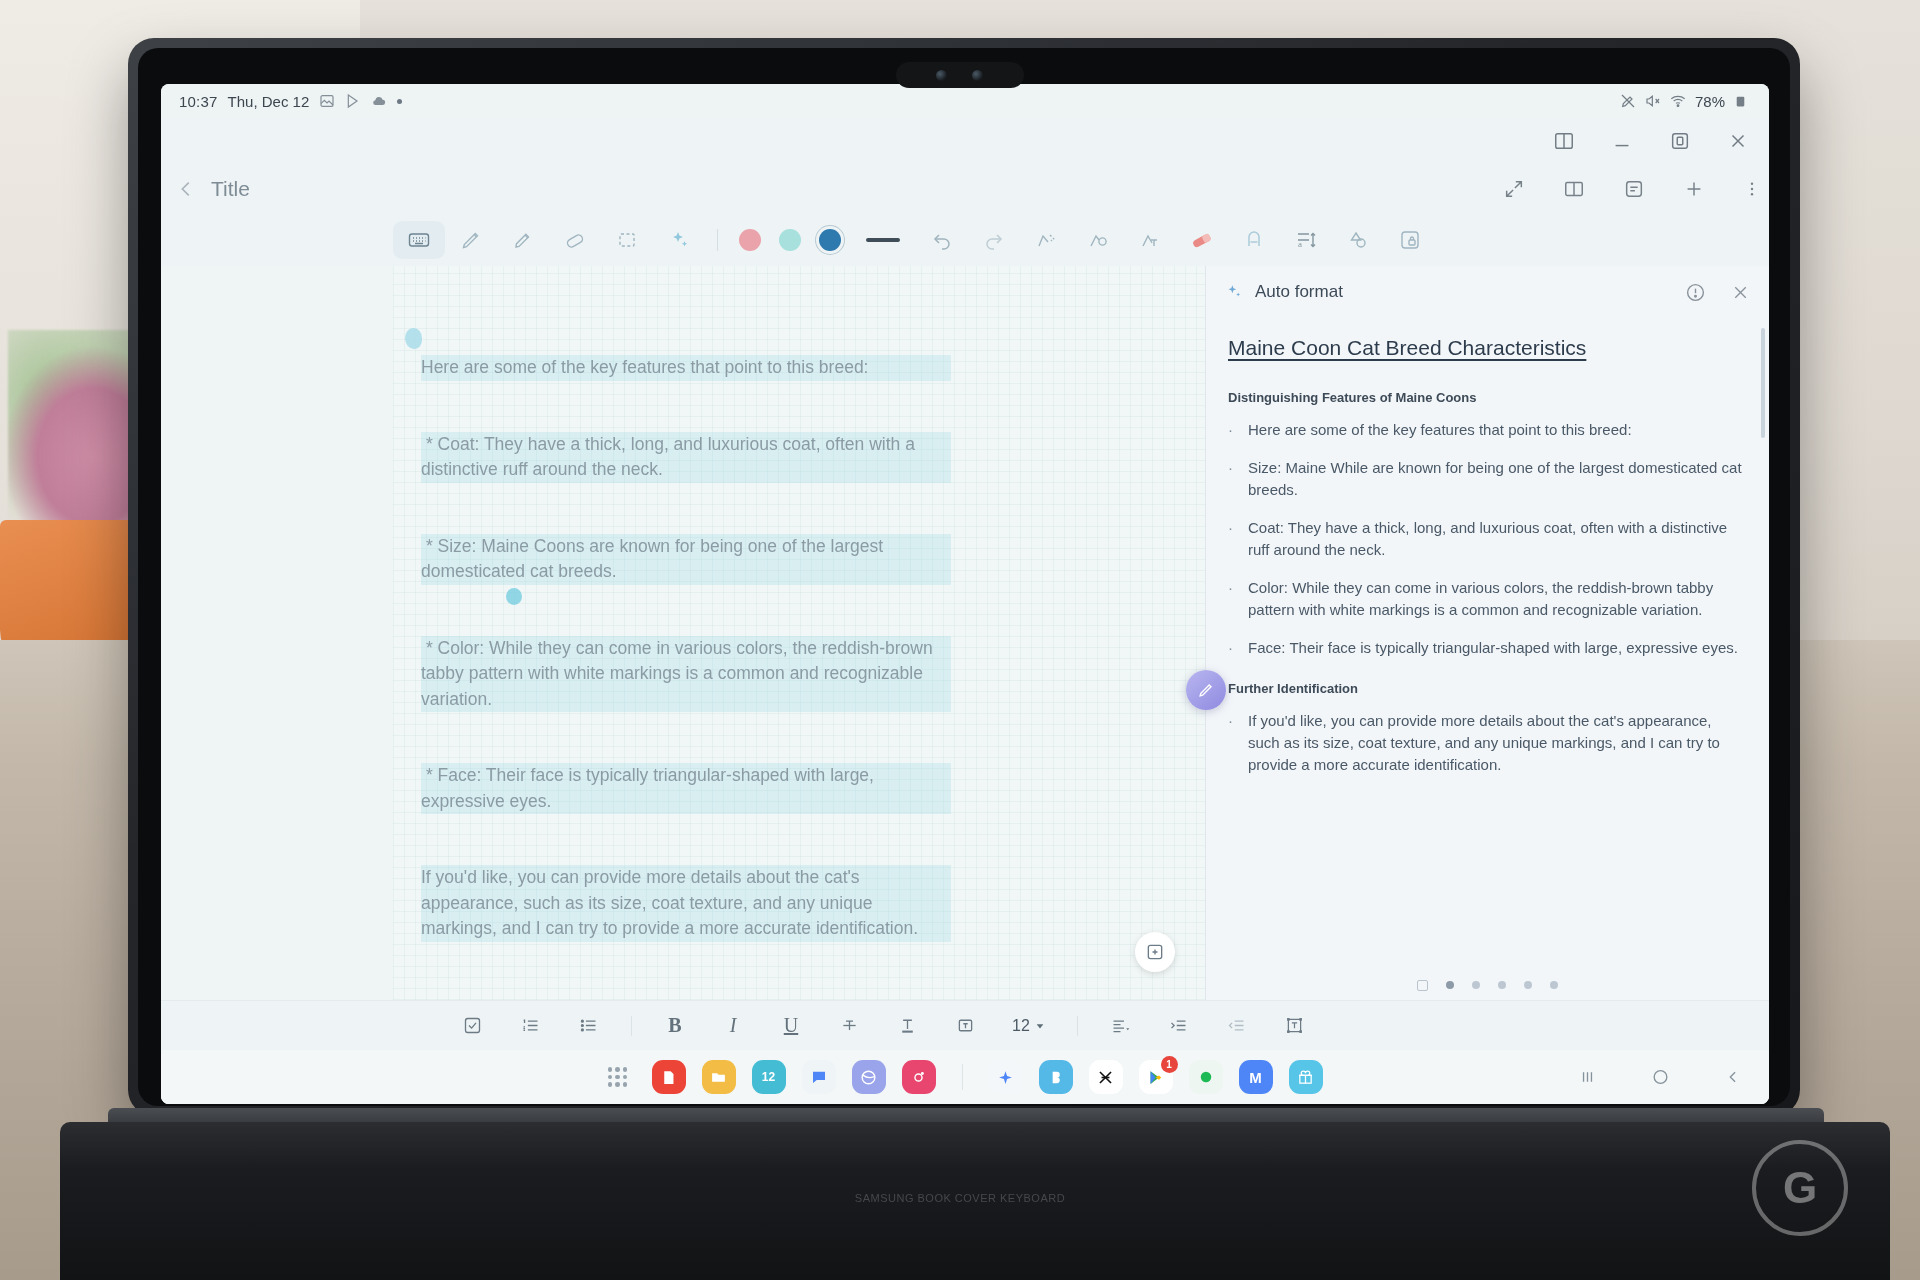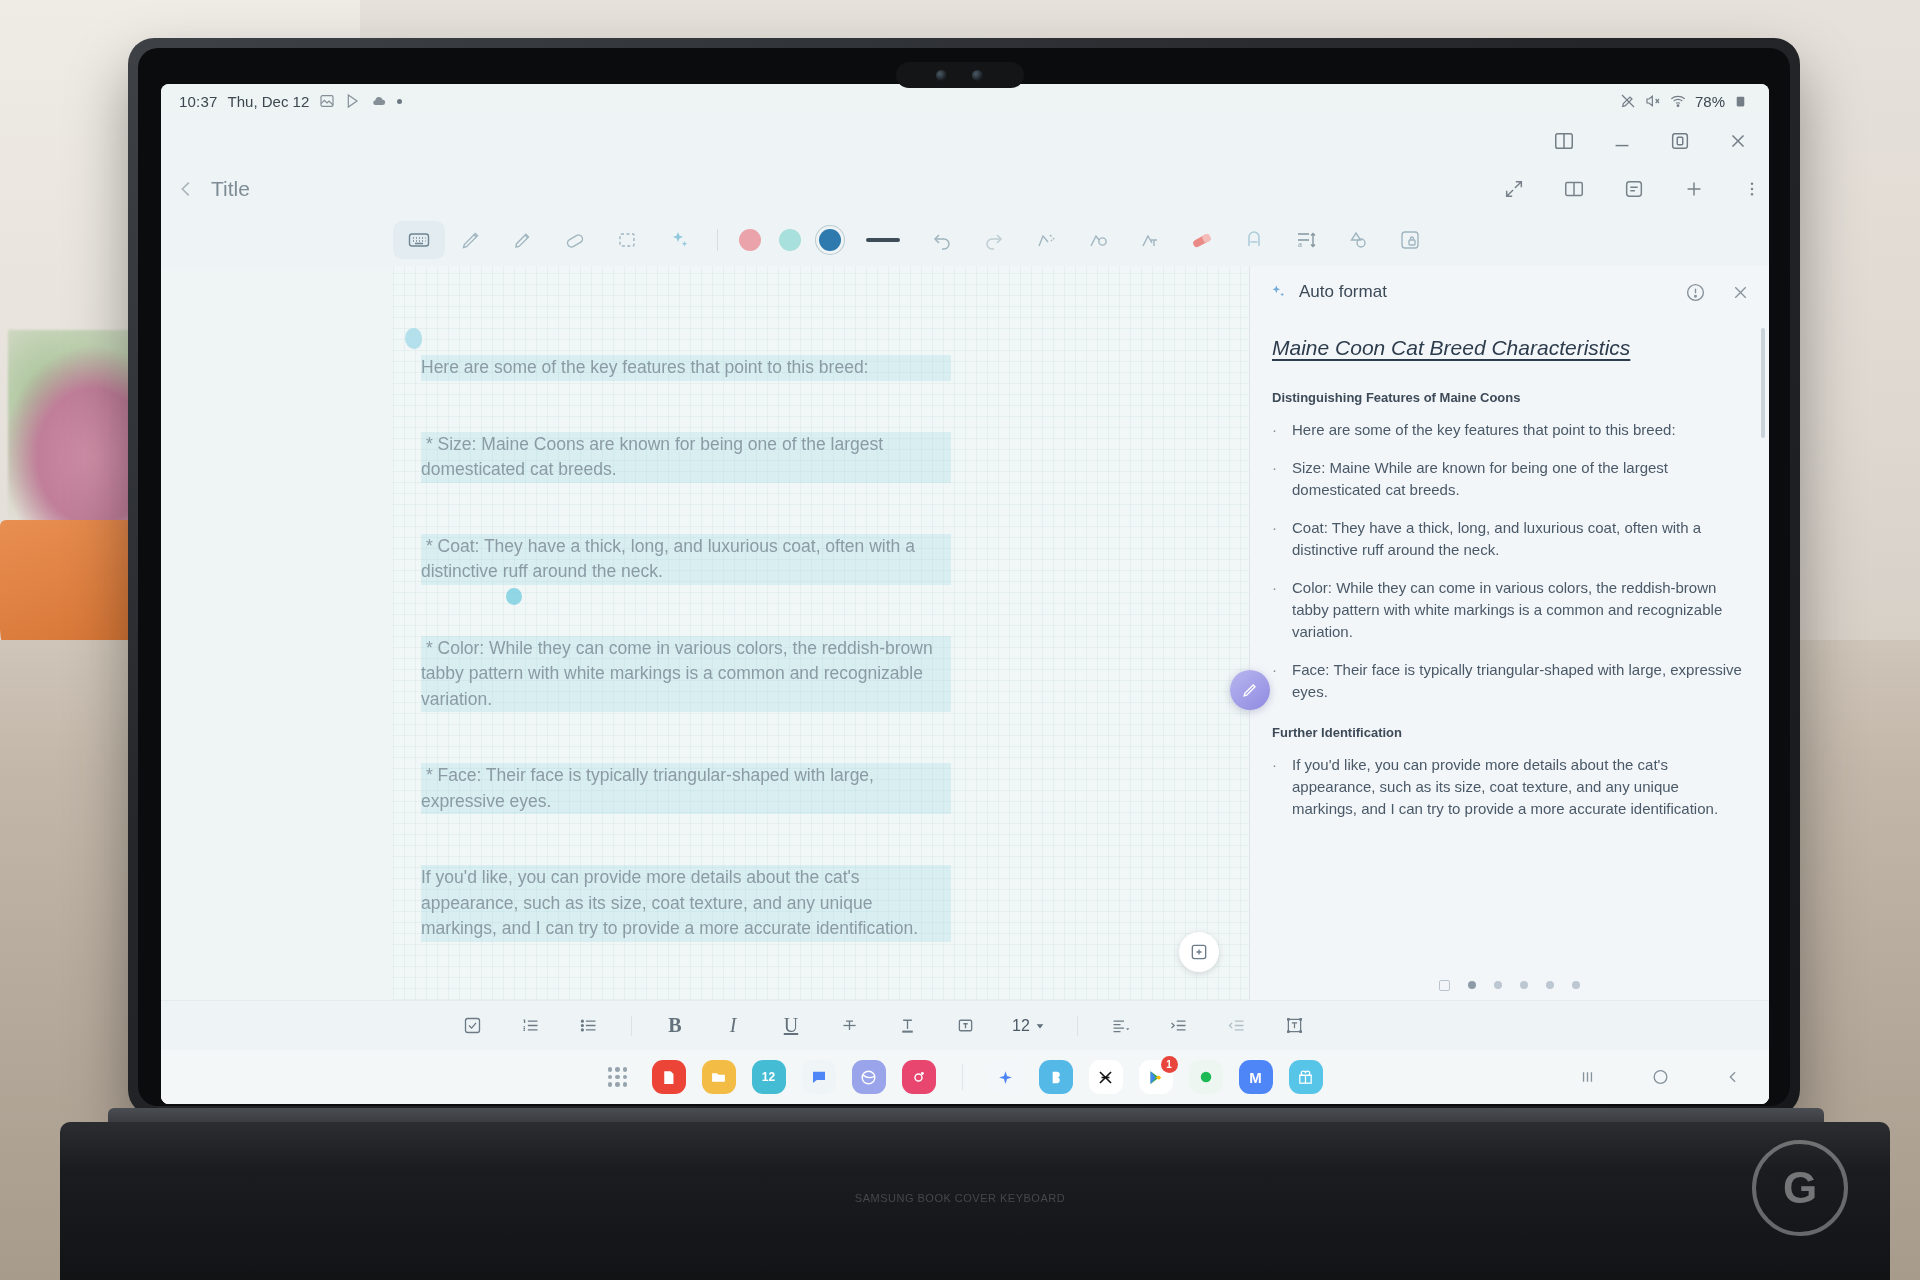--- a/index.html
+++ b/index.html
@@ -180,37 +180,36 @@
     background:#7fd0e2; opacity:.85;
   }
   .add-page-btn {
     position:absolute; right:30px; bottom:28px; width:40px; height:40px; border-radius:50%;
     background:#ffffff; box-shadow:0 2px 7px rgba(0,0,0,.13);
     display:flex; align-items:center; justify-content:center; cursor:pointer;
   }
 
   
   .aipanel {
-    width:520px; background:#f3f6f9; display:flex; flex-direction:column;
+    width:564px; background:#f3f6f9; display:flex; flex-direction:column;
     border-left:1px solid #e0e7ec; position:relative;
   }
   .ai-head {
     height:52px; display:flex; align-items:center; justify-content:space-between;
     padding: 0 18px 0 18px;
   }
   .ai-head-left { display:flex; align-items:center; gap:11px; }
   .ai-head-title { font-size:17px; color:#3c4a57; }
   .ai-head-right { display:flex; align-items:center; gap:24px; }
   .ai-ic { width:21px; height:21px; opacity:.68; cursor:pointer; }
 
   .ai-scroll { flex:1; overflow:hidden; padding: 8px 22px 0 22px; position:relative; }
   .ai-title {
     font-size:21px; color:#2d3c4c; text-decoration:underline; text-underline-offset:4px;
     margin: 10px 0 30px 0;
-    font-style: italic;
   }
   .ai-section { font-size:13px; color:#3d4a57; font-weight:700; margin: 4px 0 14px 0; }
   .ai-li { display:flex; gap:14px; margin-bottom:16px; }
   .ai-bullet { color:#7e8b98; font-size:15px; line-height:21px; flex:0 0 auto; width:6px; }
   .ai-litext { font-size:15px; line-height:22px; color:#4a5967; }
   .ai-scrollbar {
     position:absolute; right:4px; top:10px; width:4px; height:110px; border-radius:2px;
     background:#c9d3dc;
   }
 
@@ -492,22 +491,22 @@
 
     <div class="workarea">
 
       <div class="canvas-wrap">
         <div class="canvas-left-pad"></div>
         <div class="canvas">
           <div class="ink-blob1"></div>
           <div class="ink-blob2"></div>
           <div class="note-text">
             <div class="hl">Here are some of the key features that point to this breed:</div>
+            <div class="hl"> * Coat: They have a thick, long, and luxurious coat, often with a distinctive ruff around the neck.</div>
             <div class="hl"> * Size: Maine Coons are known for being one of the largest domesticated cat breeds.</div>
-            <div class="hl"> * Coat: They have a thick, long, and luxurious coat, often with a distinctive ruff around the neck.</div>
             <div class="hl"> * Color: While they can come in various colors, the reddish-brown tabby pattern with white markings is a common and recognizable variation.</div>
             <div class="hl"> * Face: Their face is typically triangular-shaped with large, expressive eyes.</div>
             <div class="hl">If you'd like, you can provide more details about the cat's appearance, such as its size, coat texture, and any unique markings, and I can try to provide a more accurate identification.</div>
           </div>
           <div class="add-page-btn">
             <svg width="20" height="20" viewBox="0 0 24 24" fill="none" stroke="#6b7c88" stroke-width="1.6">
               <rect x="4" y="4" width="16" height="16" rx="2.5"></rect>
                 <path d="M12 9v6M9 12h6"></path>
             </svg>
           </div>

